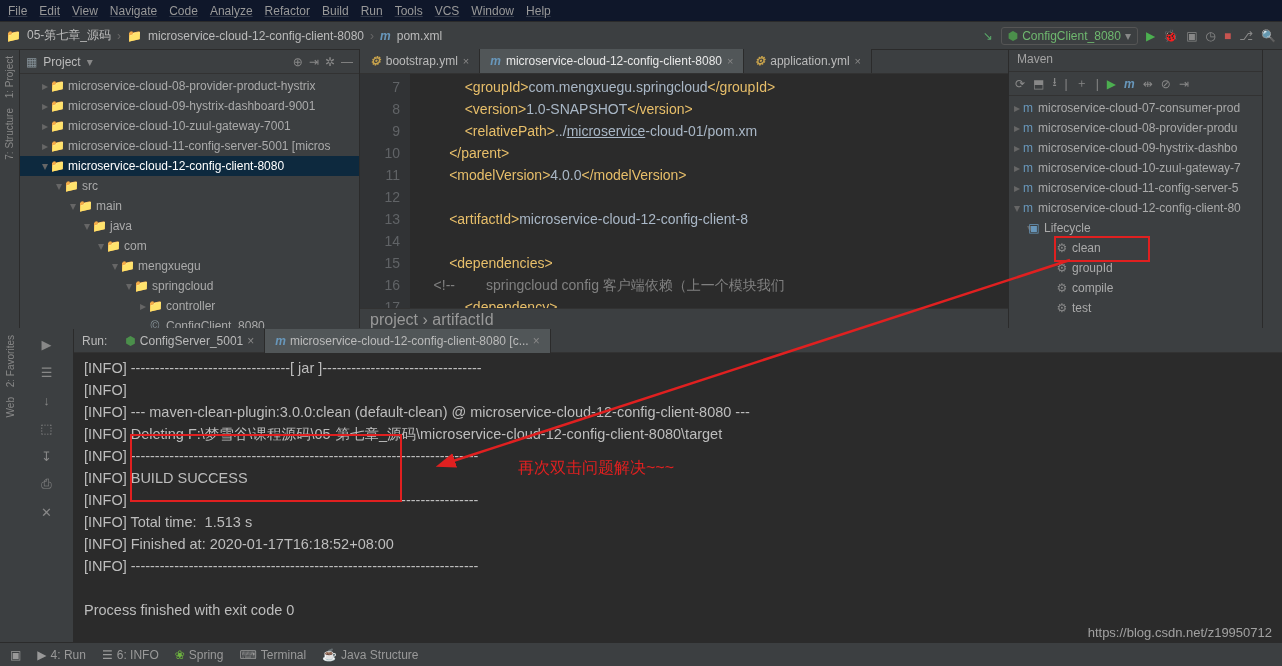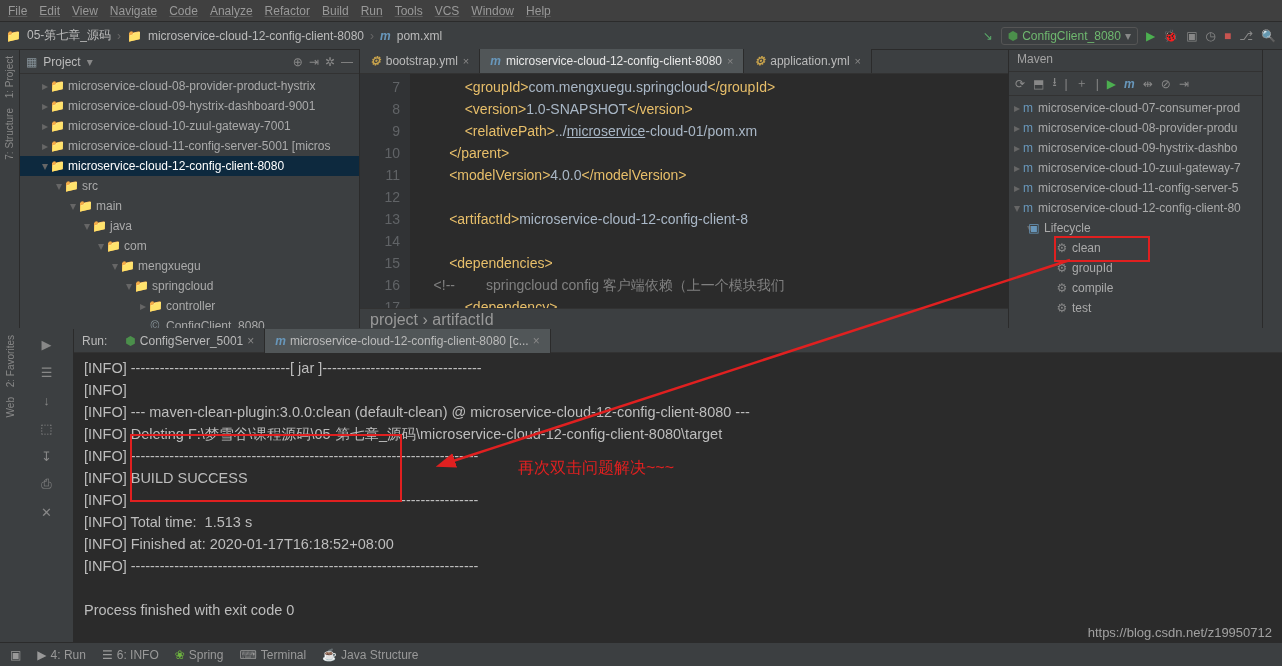--- a/index.html
+++ b/index.html
@@ -1,17 +1,17 @@
 <!DOCTYPE html>
 <html><head>
 <meta charset="utf-8">
 <style>
 * { margin: 0; padding: 0; box-sizing: border-box; font-family: "Segoe UI", Arial, sans-serif; }
 body { background: #2b2b2b; color: #a9b7c6; font-size: 12px; width: 1282px; height: 666px; overflow: hidden; position: relative; }
-.menubar { display: flex; background: #404040; height: 22px; padding: 0 8px; gap: 12px; align-items: center; color: #999; font-size: 12px; border-bottom: 1px solid #2b2b2b; }
+.menubar { display: flex; background: #0f172a; height: 22px; padding: 0 8px; gap: 12px; align-items: center; color: #999; font-size: 12px; border-bottom: 1px solid #2b2b2b; }
 .menubar span { text-decoration: underline; text-decoration-color: rgba(255,255,255,.15); cursor: default; }
 .navrow { display: flex; background: #3c3f41; height: 28px; align-items: center; padding: 0 6px; gap: 6px; border-bottom: 1px solid #2b2b2b; justify-content: space-between; }
 .breadcrumbs { display: flex; align-items: center; gap: 6px; color: #bbb; }
 .bc-sep { color: #666; }
 .navright { display: flex; align-items: center; gap: 8px; color: #888; }
 .run-chip { border: 1px solid #555; padding: 1px 6px; border-radius: 3px; color: #6fb86f; display:flex; align-items:center; gap:4px; }
 .play { color:#4caf50; }
 .bug { color:#4caf50; }
 .stop { color:#c75450; }
 .content { display: flex; height: 278px; }

